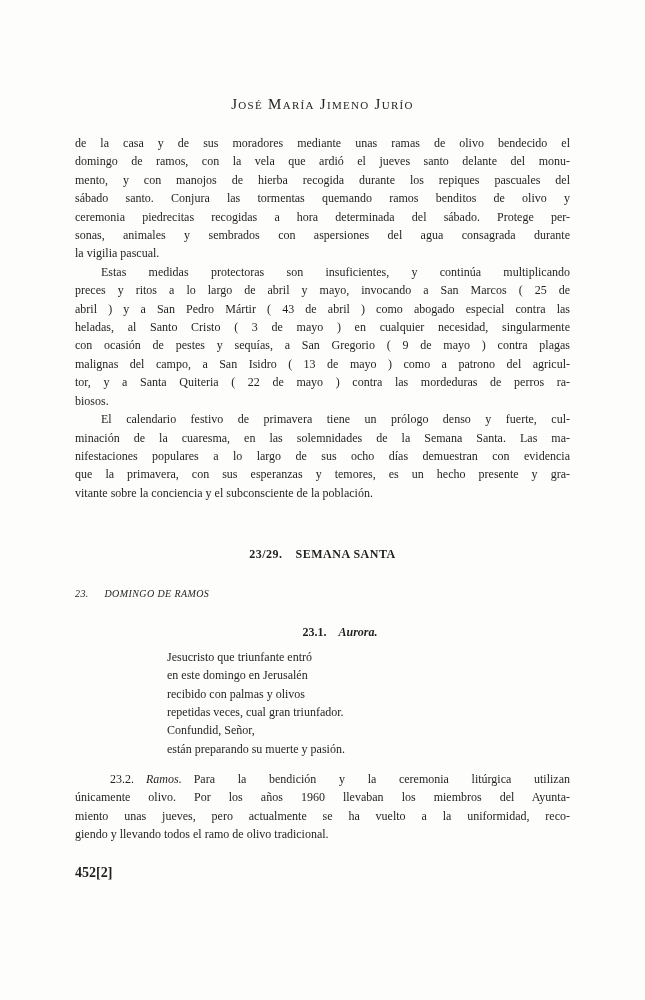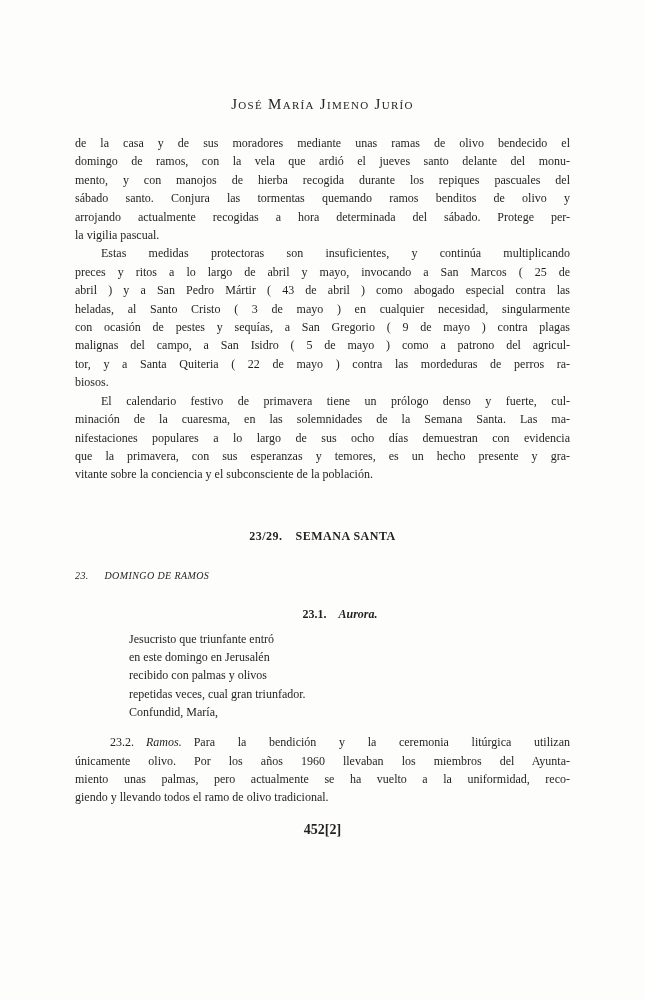--- a/index.html
+++ b/index.html
@@ -48,52 +48,53 @@
   .subheading { margin-bottom: 20px; }
   .subheading .line {
     font-style: italic;
     letter-spacing: 0.4px;
     font-size: 10px;
     line-height: 19px;
   }
   .subsubheading { margin-bottom: 6px; }
   .subsubheading .line { margin-left: 35px; line-height: 19px; text-align: center; }
   .verse { margin-bottom: 12px; }
-  .verse .line { margin-left: 54px; line-height: 18.3px; }
+  .verse .line { margin-left: 92px; line-height: 18.3px; }
   .page-footer {
     display: flex;
-    justify-content: center;
-    margin-top: 15px;
+    justify-content: flex-start;
+    margin-top: 21px;
     width: 495px;
     font-size: 14px;
     font-weight: bold;
   }
 </style>
 </head>
 <body>
 
 <div class="page">
   <div class="running-header">José María Jimeno Jurío</div>
 
   <div class="page-body">
       <div class="sec para">
         <div class="line just"><span class="">de la casa y de sus moradores mediante unas ramas de olivo bendecido el</span></div>
         <div class="line just"><span class="">domingo de ramos, con la vela que ardió el jueves santo delante del monu-</span></div>
         <div class="line just"><span class="">mento, y con manojos de hierba recogida durante los repiques pascuales del</span></div>
         <div class="line just"><span class="">sábado santo. Conjura las tormentas quemando ramos benditos de olivo y</span></div>
-        <div class="line just"><span class="">arrojando actualmente recogidas a hora determinada del sábado. Protege per-</span></div>
+        <div class="line just"><span class="">ceremonia piedrecitas recogidas a hora determinada del sábado. Protege per-</span></div>
+        <div class="line just"><span class="">sonas, animales y sembrados con aspersiones del agua consagrada durante</span></div>
         <div class="line"><span class="">la vigilia pascual.</span></div>
       </div>
       <div class="sec para">
         <div class="line just" style="text-indent: 26px;"><span class="">Estas medidas protectoras son insuficientes, y continúa multiplicando</span></div>
         <div class="line just"><span class="">preces y ritos a lo largo de abril y mayo, invocando a San Marcos ( 25 de</span></div>
         <div class="line just"><span class="">abril ) y a San Pedro Mártir ( 43 de abril ) como abogado especial contra las</span></div>
         <div class="line just"><span class="">heladas, al Santo Cristo ( 3 de mayo ) en cualquier necesidad, singularmente</span></div>
         <div class="line just"><span class="">con ocasión de pestes y sequías, a San Gregorio ( 9 de mayo ) contra plagas</span></div>
-        <div class="line just"><span class="">malignas del campo, a San Isidro ( 5 de mayo ) como a patrono del agricul-</span></div>
+        <div class="line just"><span class="">malignas del campo, a San Isidro ( 13 de mayo ) como a patrono del agricul-</span></div>
         <div class="line just"><span class="">tor, y a Santa Quiteria ( 22 de mayo ) contra las mordeduras de perros ra-</span></div>
         <div class="line"><span class="">biosos.</span></div>
       </div>
       <div class="sec para">
         <div class="line just" style="text-indent: 26px;"><span class="">El calendario festivo de primavera tiene un prólogo denso y fuerte, cul-</span></div>
         <div class="line just"><span class="">minación de la cuaresma, en las solemnidades de la Semana Santa. Las ma-</span></div>
         <div class="line just"><span class="">nifestaciones populares a lo largo de sus ocho días demuestran con evidencia</span></div>
         <div class="line just"><span class="">que la primavera, con sus esperanzas y temores, es un hecho presente y gra-</span></div>
         <div class="line"><span class="">vitante sobre la conciencia y el subconsciente de la población.</span></div>
       </div>
@@ -104,26 +105,27 @@
         <div class="line"><span class="">23.  DOMINGO DE RAMOS</span></div>
       </div>
       <div class="sec subsubheading">
         <div class="line"><span class="bd">23.1.  </span><span class="bd it">Aurora.</span></div>
       </div>
       <div class="sec verse">
         <div class="line"><span class="">Jesucristo que triunfante entró</span></div>
         <div class="line"><span class="">en este domingo en Jerusalén</span></div>
         <div class="line"><span class="">recibido con palmas y olivos</span></div>
         <div class="line"><span class="">repetidas veces, cual gran triunfador.</span></div>
-        <div class="line"><span class="">Confundid, María,</span></div>
+        <div class="line"><span class="">Confundid, Señor,</span></div>
+        <div class="line"><span class="">están preparando su muerte y pasión.</span></div>
       </div>
       <div class="sec para">
         <div class="line just" style="text-indent: 35px;"><span class="">23.2.  </span><span class="it">Ramos.</span><span class="">  Para la bendición y la ceremonia litúrgica utilizan</span></div>
         <div class="line just"><span class="">únicamente olivo. Por los años 1960 llevaban los miembros del Ayunta-</span></div>
-        <div class="line just"><span class="">miento unas palmas, pero actualmente se ha vuelto a la uniformidad, reco-</span></div>
+        <div class="line just"><span class="">miento unas jueves, pero actualmente se ha vuelto a la uniformidad, reco-</span></div>
         <div class="line"><span class="">giendo y llevando todos el ramo de olivo tradicional.</span></div>
       </div>
     </div>
 
   <div class="page-footer">
     <span>452</span>
     <span>[2]</span>
   </div>
 </div>
 

